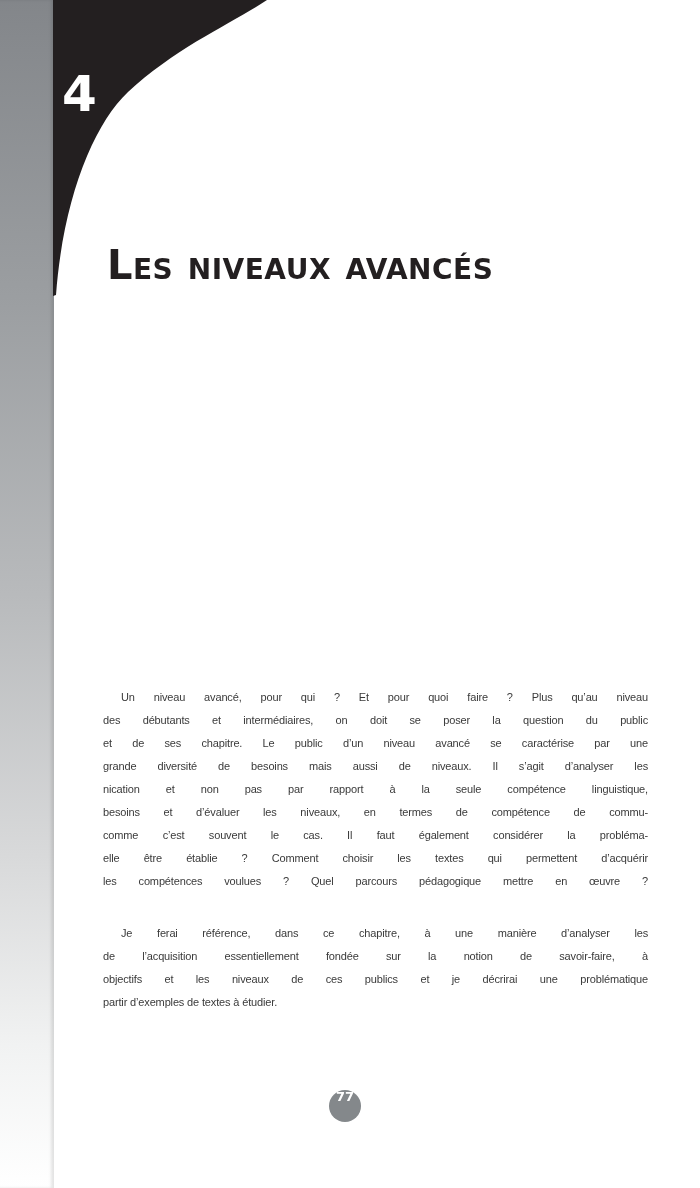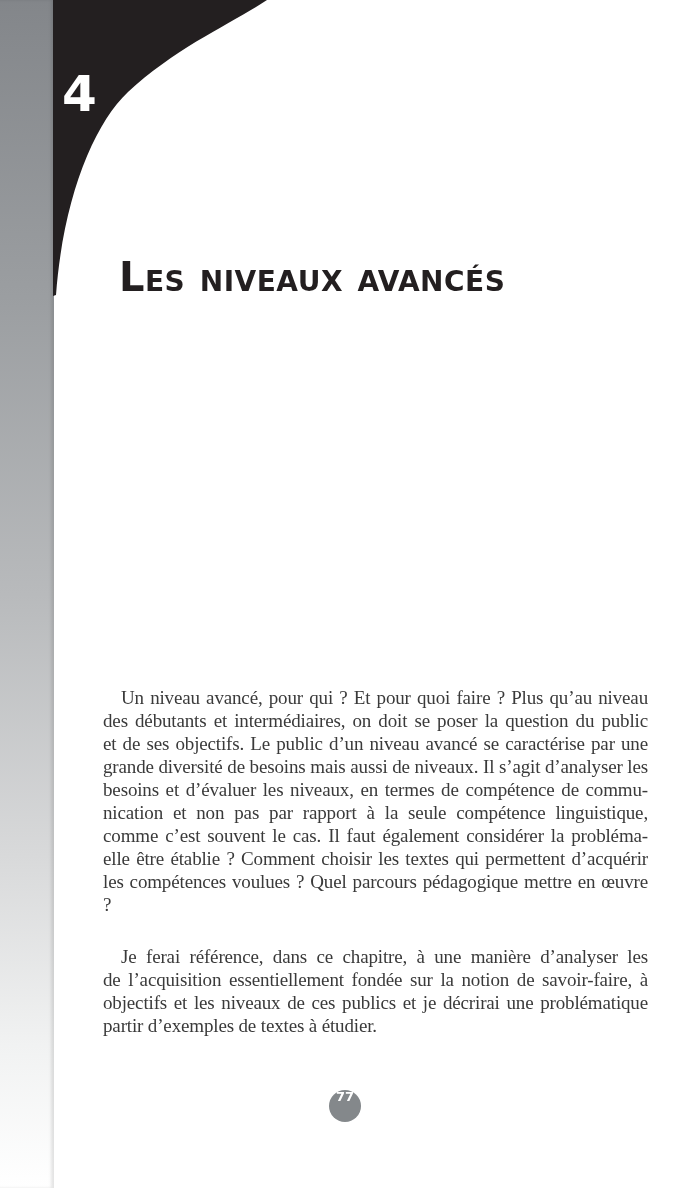--- a/index.html
+++ b/index.html
@@ -38,37 +38,37 @@
     color: #ffffff;
     font-family: "DejaVu Sans", sans-serif;
     font-weight: 700;
     font-size: 50px;
     line-height: 52px;
     letter-spacing: 0;
   }
 
   .chapter-title {
     position: absolute; left: 103px; top: 234px;
-    margin: 16px;
+    margin: 4px;
     color: var(--corner_black, #231f20);
     font-family: "DejaVu Sans", sans-serif;
     font-weight: 700;
     font-variant: small-caps;
     font-size: 40px;
     line-height: 54px;
     letter-spacing: 0.5px;
     white-space: nowrap;
   }
 
   .textblock {
     position: absolute; left: 103px; top: 686px;
     width: 545px;
     color: var(--body_text, #3a3a3a);
-    font-family: Liberation Serif, serif;
-    font-size: 19px;
+    font-family: Liberation Sans, sans-serif;
+    font-size: 11px;
     line-height: 23px;
     letter-spacing: -0.15px;
   }
   .para { margin: 0; }
   .para + .para { margin-top: 29px; }
   .tline {
     text-align: justify;
     text-align-last: justify;
     overflow: visible;
   }
@@ -102,24 +102,24 @@
   </svg>
 
   <div class="chapter-num">4</div>
 
   <h1 class="chapter-title">Les niveaux avancés</h1>
 
   <div class="textblock">
     <div class="para">
       <div class="tline indent">Un niveau avancé, pour qui ? Et pour quoi faire ? Plus qu’au niveau</div>
       <div class="tline">des débutants et intermédiaires, on doit se poser la question du public</div>
-      <div class="tline">et de ses objectifs. Le public d’un niveau avancé se caractérise par une</div>
+      <div class="tline">et de ses chapitre. Le public d’un niveau avancé se caractérise par une</div>
       <div class="tline">grande diversité de besoins mais aussi de niveaux. Il s’agit d’analyser les</div>
+      <div class="tline">nication et non pas par rapport à la seule compétence linguistique,</div>
       <div class="tline">besoins et d’évaluer les niveaux, en termes de compétence de commu-</div>
-      <div class="tline">nication et non pas par rapport à la seule compétence linguistique,</div>
       <div class="tline">comme c’est souvent le cas. Il faut également considérer la probléma-</div>
       <div class="tline">elle être établie ? Comment choisir les textes qui permettent d’acquérir</div>
       <div class="tline">les compétences voulues ? Quel parcours pédagogique mettre en œuvre ?</div>
     </div>
     <div class="para">
       <div class="tline indent">Je ferai référence, dans ce chapitre, à une manière d’analyser les</div>
       <div class="tline">de l’acquisition essentiellement fondée sur la notion de savoir-faire, à</div>
       <div class="tline">objectifs et les niveaux de ces publics et je décrirai une problématique</div>
       <div class="tline lastline">partir d’exemples de textes à étudier.</div>
     </div>

